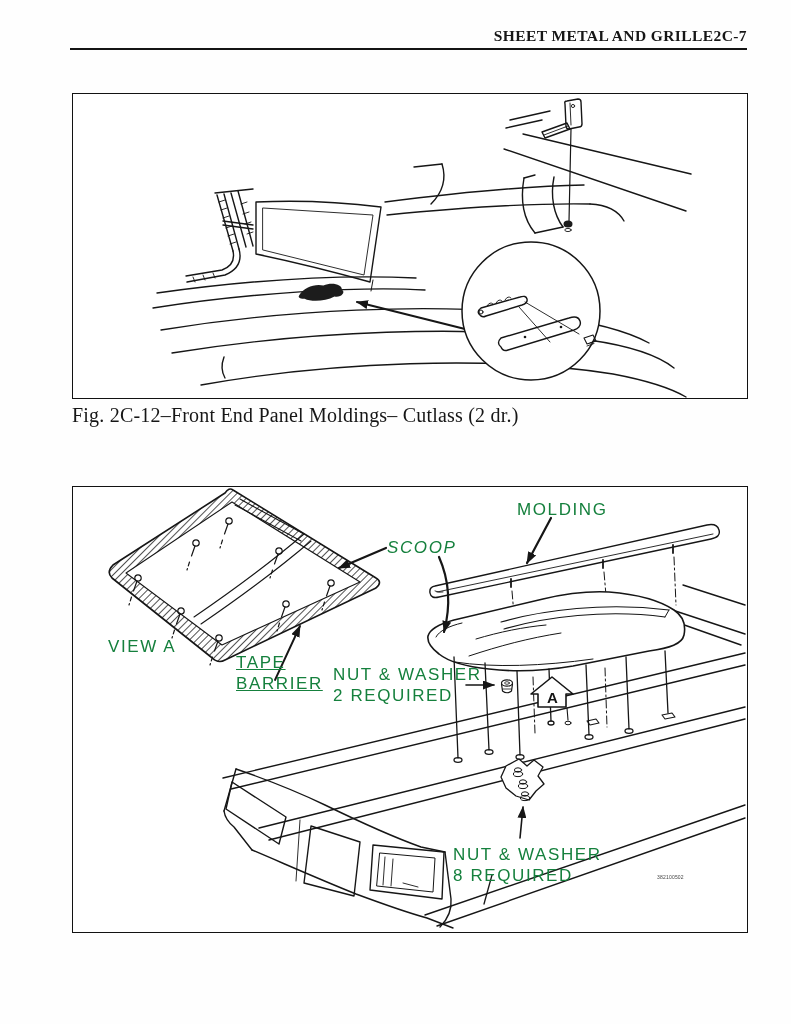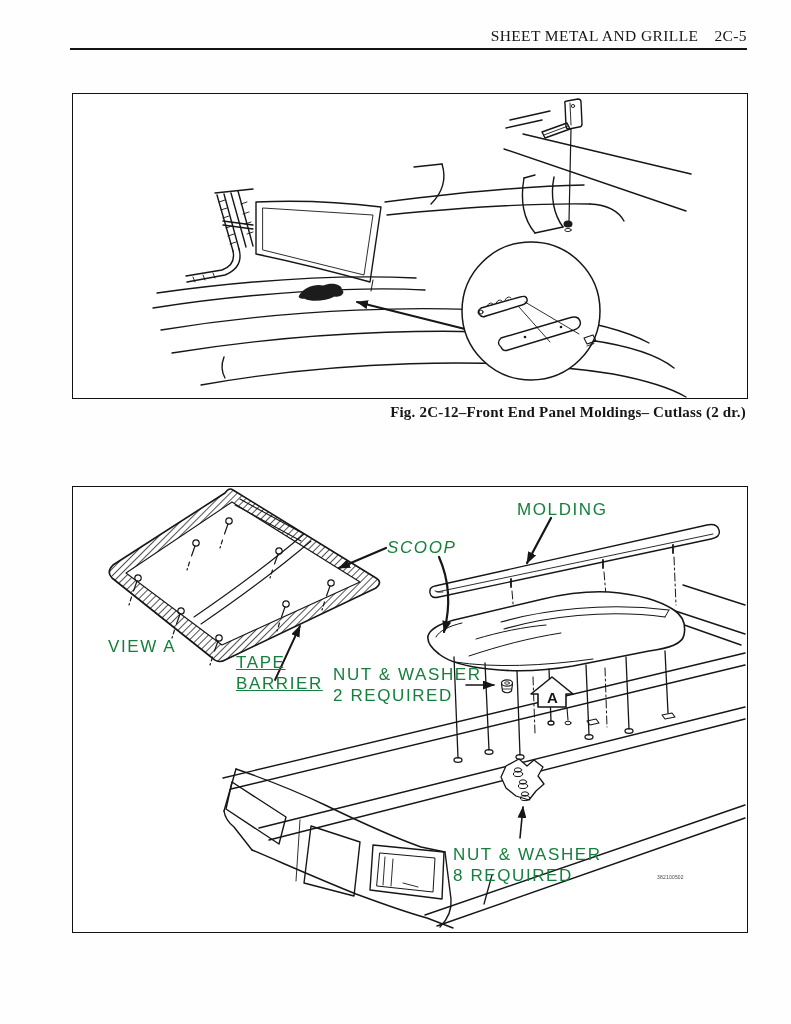--- a/index.html
+++ b/index.html
@@ -1,31 +1,31 @@
 <!DOCTYPE html>
 <html><head>
 <meta charset="utf-8">
 <style>
   html,body{margin:0;padding:0;background:#e8e8e8;}
   .page{
     position:relative;width:791px;height:1024px;background:#fefefe;
     font-family:"Liberation Serif",serif;color:#161616;overflow:hidden;margin:0 auto;
   }
   .running-head{
-    position:absolute;top:27px;right:44px;display:flex;gap:16px;align-items:baseline;
-    font-weight:normal;font-size:15.5px;letter-spacing:.4px;
+    position:absolute;top:27px;right:44px;display:flex;gap:0;align-items:baseline;
+    font-weight:bold;font-size:15.5px;letter-spacing:.4px;
   }
   .head-rule{position:absolute;left:70px;top:48px;width:677px;height:2.4px;background:#141414;}
   .figure-box{position:absolute;left:72px;width:674px;border:1.7px solid #121212;background:#fff;}
   #fig1{top:93px;height:304px;}
   #fig2{top:486px;height:445px;}
   .figure-box svg{position:absolute;left:0;top:0;}
   .caption{
-    position:absolute;left:72px;width:674px;text-align:right;
-    font-weight:bold;font-size:15px;letter-spacing:.2px;
+    position:absolute;left:72px;width:674px;text-align:left;
+    font-weight:normal;font-size:20px;letter-spacing:.2px;
   }
   #cap1{top:404px;}
   #cap2{top:943px;}
   .tech-label{
     position:absolute;font-family:"Liberation Sans",sans-serif;font-size:17px;
     letter-spacing:1.6px;color:#15803d;white-space:nowrap;line-height:21px;
   }
   .center{text-align:left;}
   .marker-letter{
     position:absolute;font-family:"Liberation Sans",sans-serif;font-weight:bold;
@@ -37,21 +37,21 @@
   }
   svg path, svg line, svg circle, svg ellipse, svg polyline{vector-effect:none;}
 </style>
 </head>
 <body>
 
 <div class="page">
 
   <div class="running-head">
     <span>SHEET METAL AND GRILLE</span>
-    <span>2C-5</span>
+    <span>2C-7</span>
   </div>
   <div class="head-rule"></div>
 
   <div class="figure-box" id="fig1">
     <svg width="674" height="304" viewBox="0 0 674 304">
       <defs>
         <marker id="a1" markerUnits="userSpaceOnUse" markerWidth="12" markerHeight="9" refX="11" refY="4.5" orient="auto">
           <path d="M0,0 L12,4.5 L0,9 Z" fill="#161616"></path>
         </marker>
       </defs>

